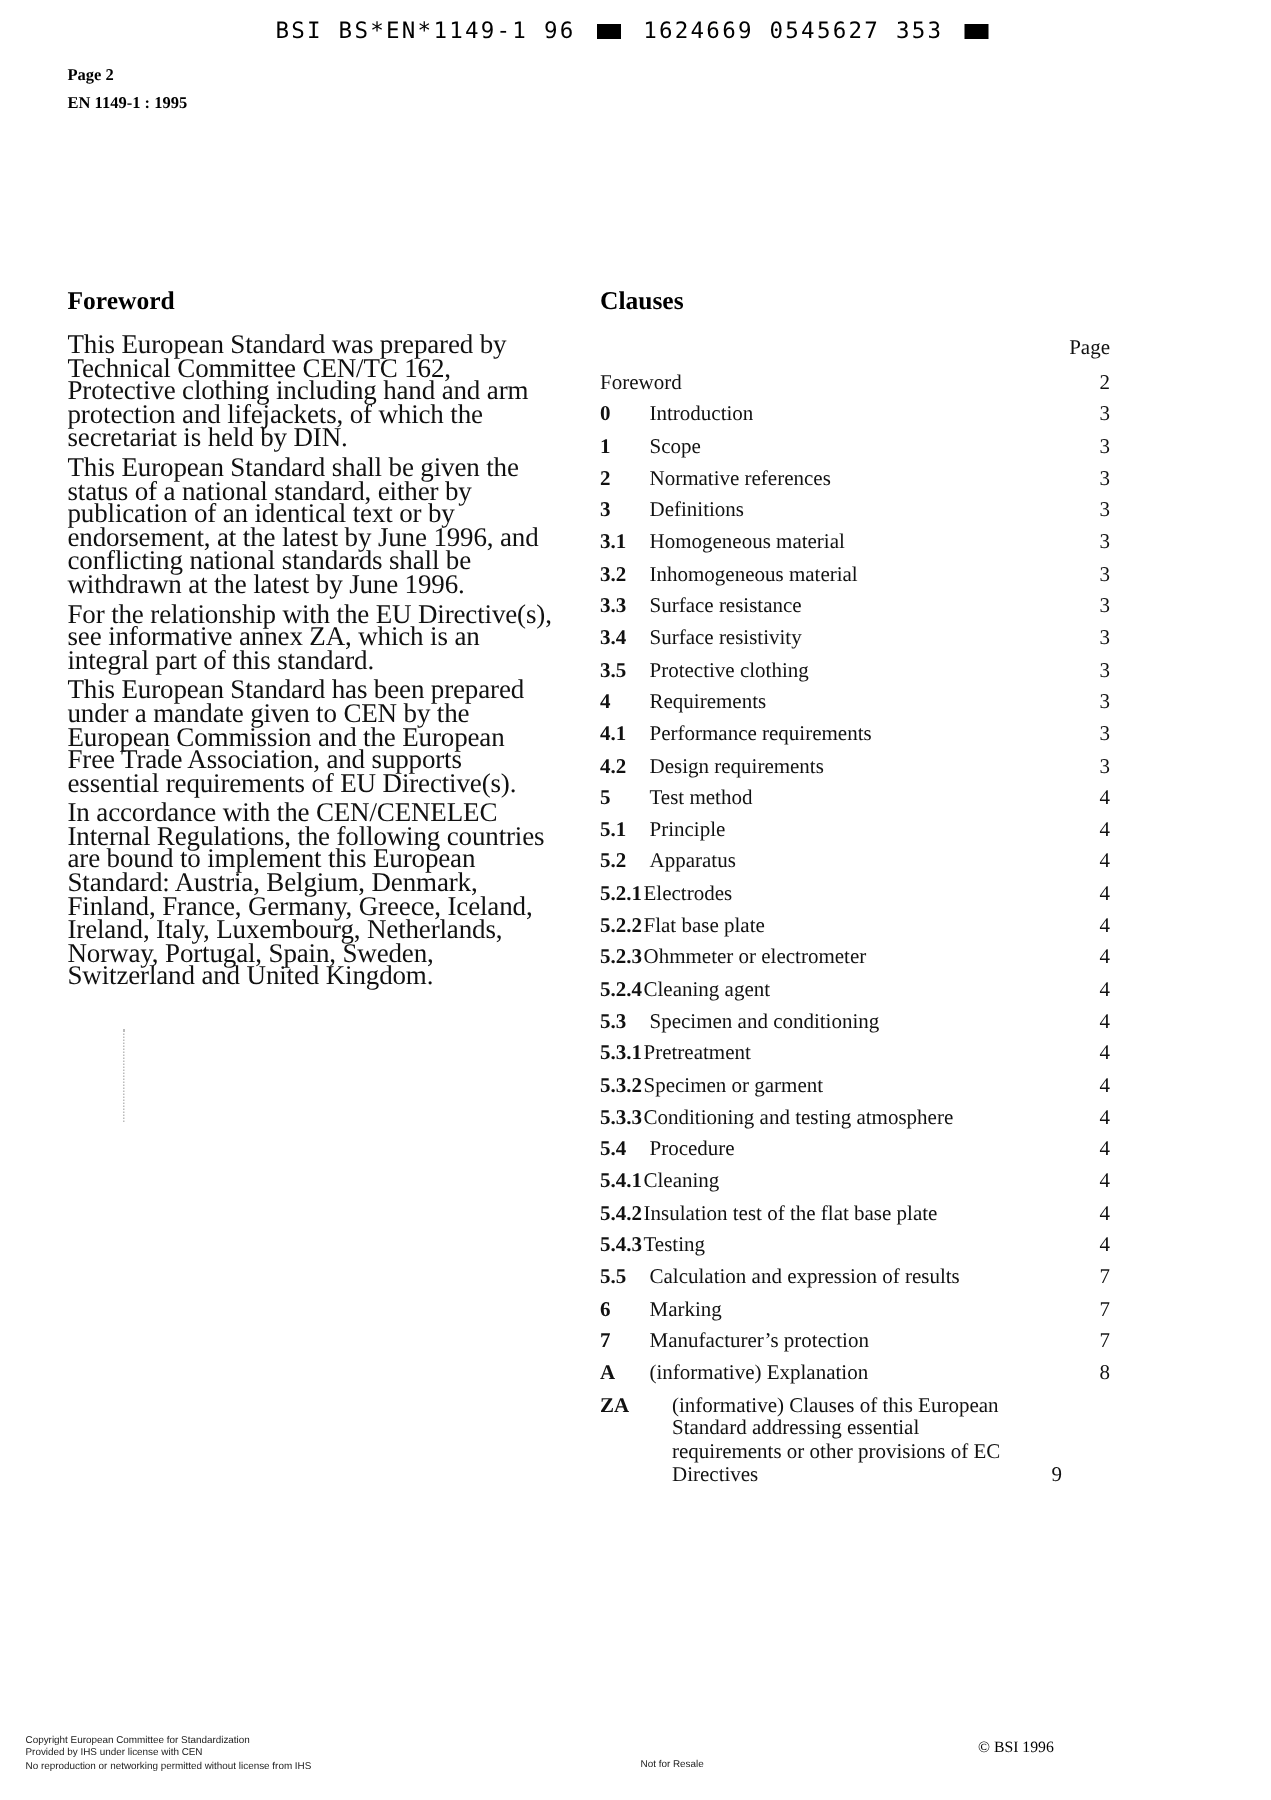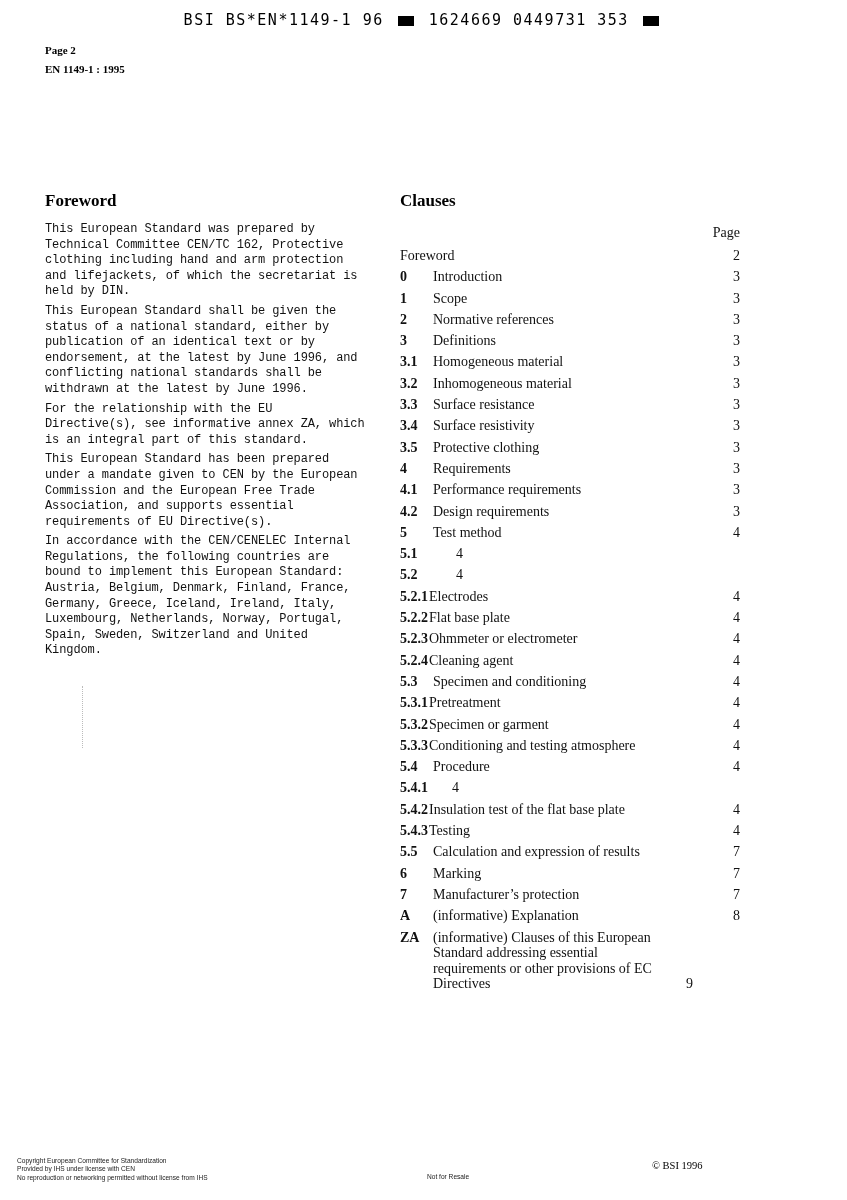--- a/index.html
+++ b/index.html
@@ -28,22 +28,22 @@
     position: absolute; left: 45px; top: 191px; width: 335px;
   }
   .col-right {
     position: absolute; left: 400px; top: 191px; width: 340px;
   }
   h2 {
     font-family: "Liberation Serif", serif; font-weight: bold;
     font-size: 17px; margin: 0 0 11px 0; color: #000;
   }
   .fw-para {
-    font-family: Liberation Mono, monospace;
-    font-size: 12px; line-height: 15.6px; margin: 0 10px 4px 0;
+    font-family: Liberation Serif, serif;
+    font-size: 18px; line-height: 15.6px; margin: 0 10px 4px 0;
     letter-spacing: -0.1px;
   }
   .toc-head {
     font-family: "Liberation Serif", serif;
     font-size: 14px; text-align: right; height: 20px; margin-top: 14px;
   }
   .toc-row {
     display: flex; font-family: "Liberation Serif", serif;
     font-size: 14px; line-height: 21.3px; height: 21.3px;
   }
@@ -74,21 +74,21 @@
     position: absolute; left: 82px; top: 686px; width: 1px; height: 62px;
     border-left: 1px dotted #bbb;
   }
 </style>
 </head>
 <body>
 
 <div class="barcode-line">
   <span>BSI BS*EN*1149-1 96</span>
   <span class="blk"></span>
-  <span>1624669 0449731 353</span>
+  <span>1624669 0545627 353</span>
   <span class="blk"></span>
 </div>
 
 <div class="page-ref">
   <div>Page 2</div>
   <div>EN 1149-1 : 1995</div>
 </div>
 
 <div class="col-left">
   <h2>Foreword</h2>
@@ -169,24 +169,26 @@
         <span class="title">Design requirements</span>
         <span class="pg">3</span>
       </div>
       <div class="toc-row">
         <span class="num">5</span>
         <span class="title">Test method</span>
         <span class="pg">4</span>
       </div>
       <div class="toc-row">
         <span class="num">5.1</span>
+        <span class="title">Principle</span>
         <span class="pg">4</span>
       </div>
       <div class="toc-row">
         <span class="num">5.2</span>
+        <span class="title">Apparatus</span>
         <span class="pg">4</span>
       </div>
       <div class="toc-row">
         <span class="num wide">5.2.1</span>
         <span class="title">Electrodes</span>
         <span class="pg">4</span>
       </div>
       <div class="toc-row">
         <span class="num wide">5.2.2</span>
         <span class="title">Flat base plate</span>
@@ -222,20 +224,21 @@
         <span class="title">Conditioning and testing atmosphere</span>
         <span class="pg">4</span>
       </div>
       <div class="toc-row">
         <span class="num">5.4</span>
         <span class="title">Procedure</span>
         <span class="pg">4</span>
       </div>
       <div class="toc-row">
         <span class="num wide">5.4.1</span>
+        <span class="title">Cleaning</span>
         <span class="pg">4</span>
       </div>
       <div class="toc-row">
         <span class="num wide">5.4.2</span>
         <span class="title">Insulation test of the flat base plate</span>
         <span class="pg">4</span>
       </div>
       <div class="toc-row">
         <span class="num wide">5.4.3</span>
         <span class="title">Testing</span>
@@ -258,21 +261,21 @@
       </div>
     </div>
   <div id="annex-list">
       <div class="toc-row">
         <span class="num">A</span>
         <span class="title">(informative) Explanation</span>
         <span class="pg">8</span>
       </div>
       <div class="toc-row multi">
         <span class="num">ZA</span>
-        <span class="title" style="max-width: 230px;">(informative) Clauses of this European Standard addressing essential requirements or other provisions of EC Directives</span>
+        <span class="title" style="max-width: 230px; margin-left: 15px;">(informative) Clauses of this European Standard addressing essential requirements or other provisions of EC Directives</span>
         <span class="pg">9</span>
       </div>
     </div>
 </div>
 
 <div class="footer-left">
   <div>Copyright European Committee for Standardization</div>
   <div>Provided by IHS under license with CEN</div>
   <div>No reproduction or networking permitted without license from IHS</div>
 </div>

